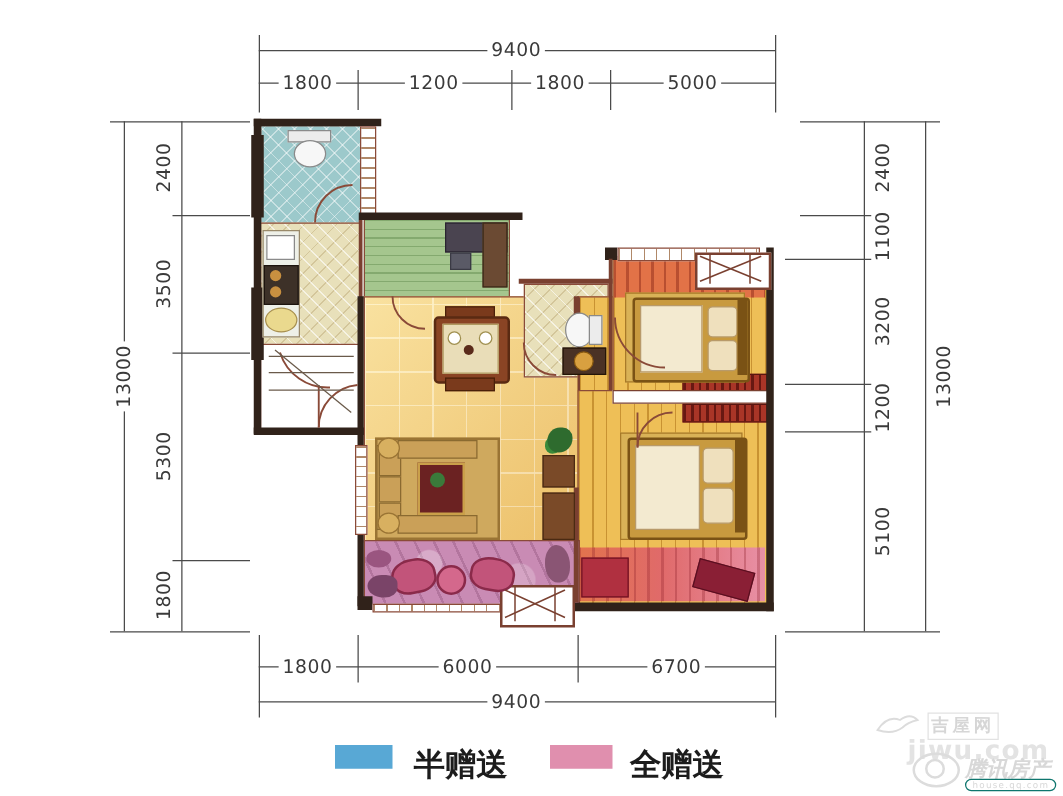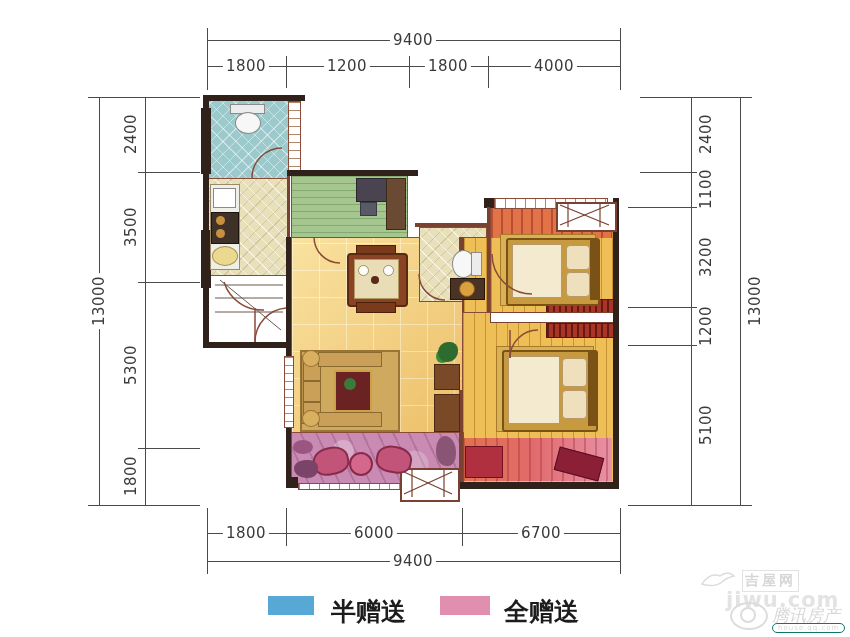--- a/index.html
+++ b/index.html
@@ -75,21 +75,21 @@
   <div class="vline" style="left:620px;top:28px;height:62px;"></div>
   <div class="vline" style="left:286px;top:56px;height:32px;"></div>
   <div class="vline" style="left:409px;top:56px;height:32px;"></div>
   <div class="vline" style="left:488px;top:56px;height:32px;"></div>
   <div class="hline" style="left:207px;top:40px;width:413px;"></div>
   <div class="hline" style="left:207px;top:66px;width:413px;"></div>
   <span class="dlabel" style="left:413px;top:40px;">9400</span>
   <span class="dlabel" style="left:246px;top:66px;">1800</span>
   <span class="dlabel" style="left:347px;top:66px;">1200</span>
   <span class="dlabel" style="left:448px;top:66px;">1800</span>
-  <span class="dlabel" style="left:554px;top:66px;">4000</span>
+  <span class="dlabel" style="left:554px;top:66px;">5000</span>
 
   <div class="vline" style="left:207px;top:508px;height:66px;"></div>
   <div class="vline" style="left:620px;top:508px;height:66px;"></div>
   <div class="vline" style="left:286px;top:508px;height:38px;"></div>
   <div class="vline" style="left:462px;top:508px;height:38px;"></div>
   <div class="hline" style="left:207px;top:533px;width:413px;"></div>
   <div class="hline" style="left:207px;top:561px;width:413px;"></div>
   <span class="dlabel" style="left:246px;top:533px;">1800</span>
   <span class="dlabel" style="left:374px;top:533px;">6000</span>
   <span class="dlabel" style="left:541px;top:533px;">6700</span>
@@ -269,16 +269,16 @@
   <span class="legend-label" style="left:504px;top:595px;">全赠送</span>
 
   <svg class="wm" width="40" height="26" style="left:698px;top:566px;" viewBox="0 0 40 26">
     <path d="M4 18 Q12 6 22 10 Q30 4 36 10 Q28 12 24 16 Q16 22 4 18 Z" fill="none" stroke="#dcdcdc" stroke-width="1.5"></path>
   </svg>
   <span class="wm" style="left:742px;top:570px;font-size:14px;font-weight:bold;letter-spacing:3px;
                border:1px solid #e2e2e2;padding:1px 2px;color:#d6d6d6;">吉屋网</span>
   <span class="wm" style="left:726px;top:588px;font-size:21px;font-weight:bold;letter-spacing:1px;color:#e3e3e3;">jiwu.com</span>
   <div class="wm" style="left:730px;top:602px;width:34px;height:24px;border:2px solid #dcdcdc;border-radius:50%;"></div>
   <div class="wm" style="left:740px;top:607px;width:12px;height:12px;border:2px solid #dcdcdc;border-radius:50%;"></div>
-  <span class="wm" style="left:772px;top:604px;font-size:17px;font-weight:normal;font-style:italic;color:#d8d8d8;">腾讯房产</span>
+  <span class="wm" style="left:772px;top:604px;font-size:17px;font-weight:bold;font-style:italic;color:#d8d8d8;">腾讯房产</span>
   <span class="wm" style="left:772px;top:623px;font-size:7px;letter-spacing:1px;color:#d8d8d8;
                border:1px solid #0f766e;border-radius:7px;padding:0 5px;">house.qq.com</span>
 </div>
 
 </body></html>

